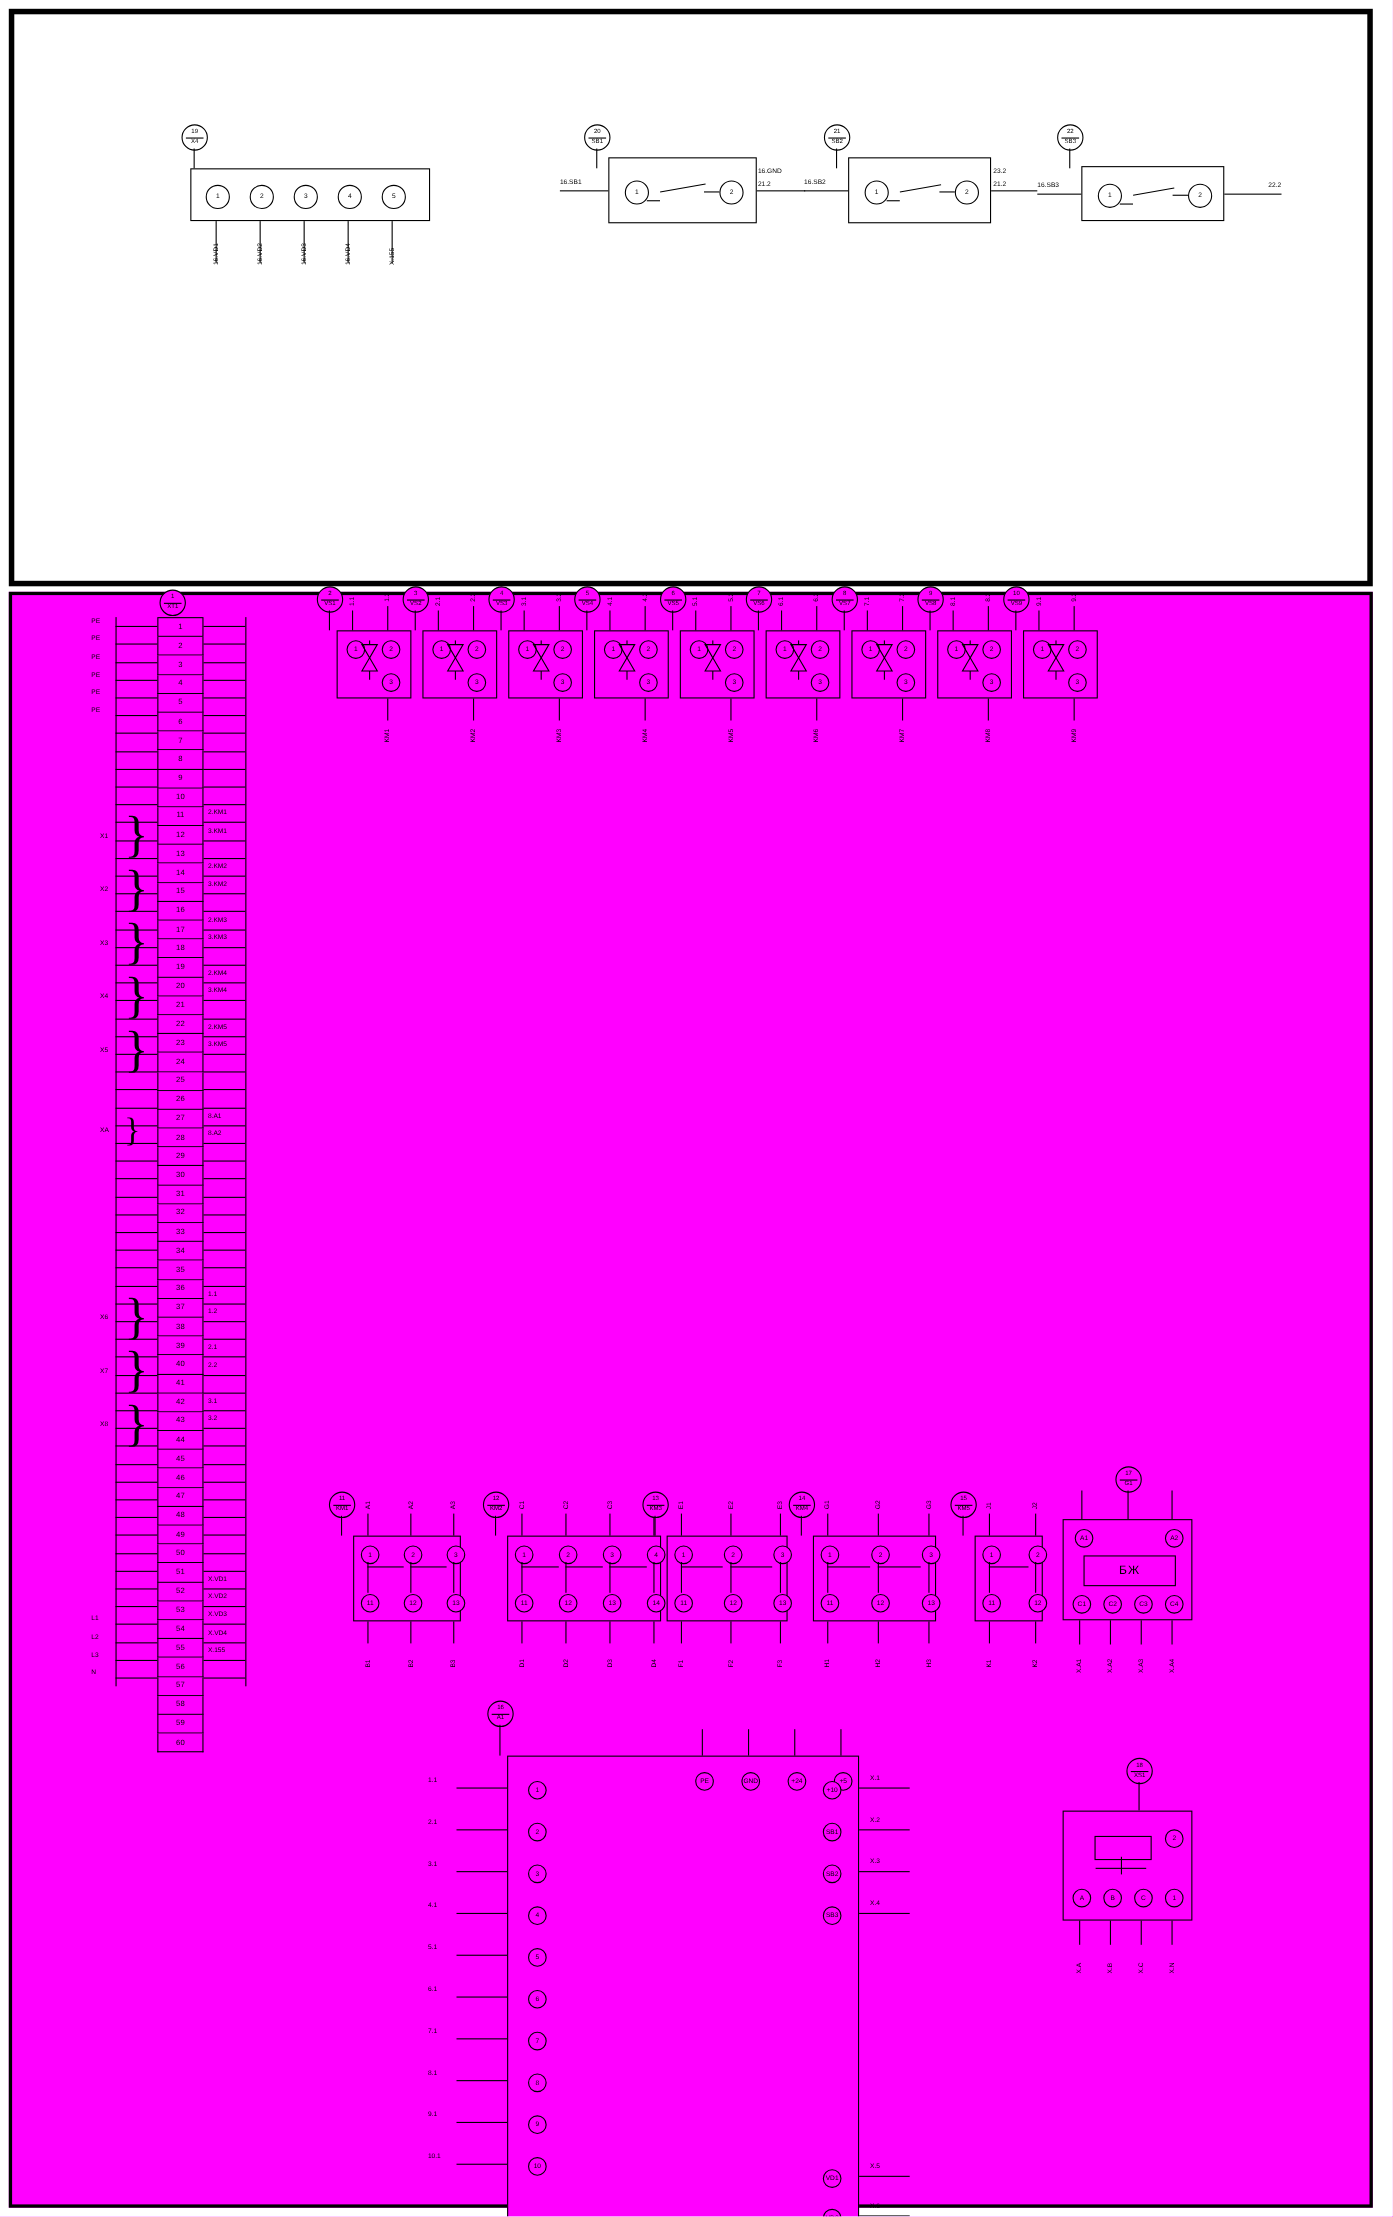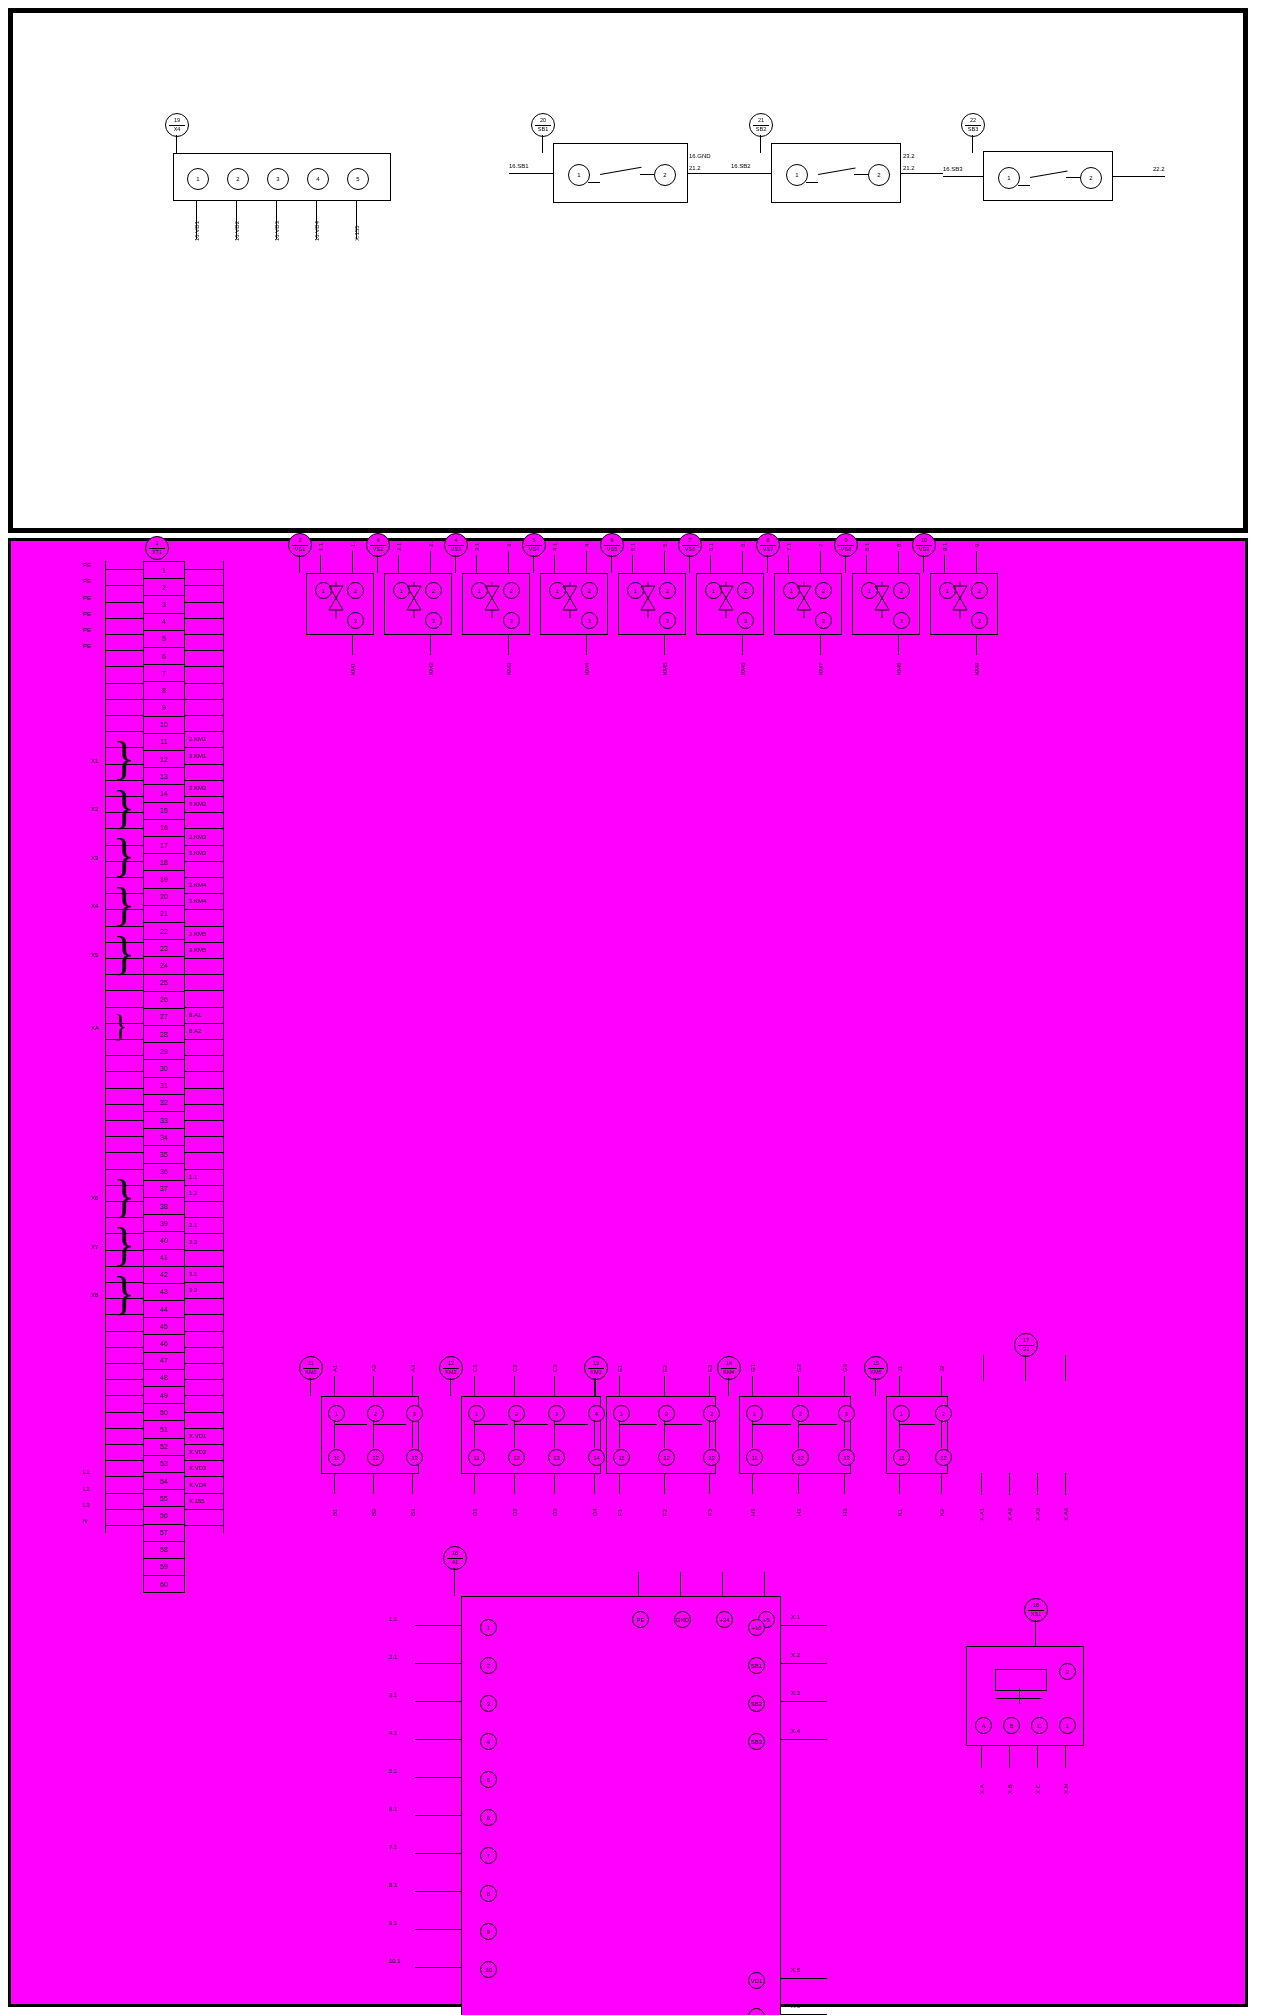--- a/index.html
+++ b/index.html
@@ -752,20 +752,29 @@
       <div class="vlbl" style="left: 928px; top: 975px;">K2</div>
       <div class="ln" style="left: 888px; top: 879px; width: 1px; height: 28px;"></div>
       <div class="ln" style="left: 888px; top: 883px; width: 35.7px; height: 1px;"></div>
       <div class="ln" style="left: 930px; top: 879px; width: 1px; height: 28px;"></div>
       <div class="ref m" style="left: 1003px; top: 792px;">
         <span class="t">17</span>
         <span class="hr"></span>
         <span class="b">G1</span>
       </div>
       <div class="ln" style="left: 1014px; top: 814px; width: 1px; height: 26px;"></div>
+      <div class="blk mag" style="left: 955px; top: 840px; width: 118px; height: 92px;">
+        <div class="pin m" style="left: 10px; top: 8px; width: 15px; height: 15px;">A1</div>
+        <div class="pin m" style="left: 92px; top: 8px; width: 15px; height: 15px;">A2</div>
+        <div class="bzh" style="left: 18px; top: 32px; width: 82px; height: 26px;">БЖ</div>
+        <div class="pin m" style="left: 8px; top: 68px; width: 15px; height: 15px;">C1</div>
+        <div class="pin m" style="left: 36px; top: 68px; width: 15px; height: 15px;">C2</div>
+        <div class="pin m" style="left: 64px; top: 68px; width: 15px; height: 15px;">C3</div>
+        <div class="pin m" style="left: 92px; top: 68px; width: 15px; height: 15px;">C4</div>
+      </div>
       <div class="ln" style="left: 970px; top: 932px; width: 1px; height: 22px;"></div>
       <div class="vlbl" style="left: 968px; top: 980px;">X.A1</div>
       <div class="ln" style="left: 998px; top: 932px; width: 1px; height: 22px;"></div>
       <div class="vlbl" style="left: 996px; top: 980px;">X.A2</div>
       <div class="ln" style="left: 1026px; top: 932px; width: 1px; height: 22px;"></div>
       <div class="vlbl" style="left: 1024px; top: 980px;">X.A3</div>
       <div class="ln" style="left: 1054px; top: 932px; width: 1px; height: 22px;"></div>
       <div class="vlbl" style="left: 1052px; top: 980px;">X.A4</div>
       <div class="ln" style="left: 972px; top: 814px; width: 1px; height: 26px;"></div>
       <div class="ln" style="left: 1054px; top: 814px; width: 1px; height: 26px;"></div>

